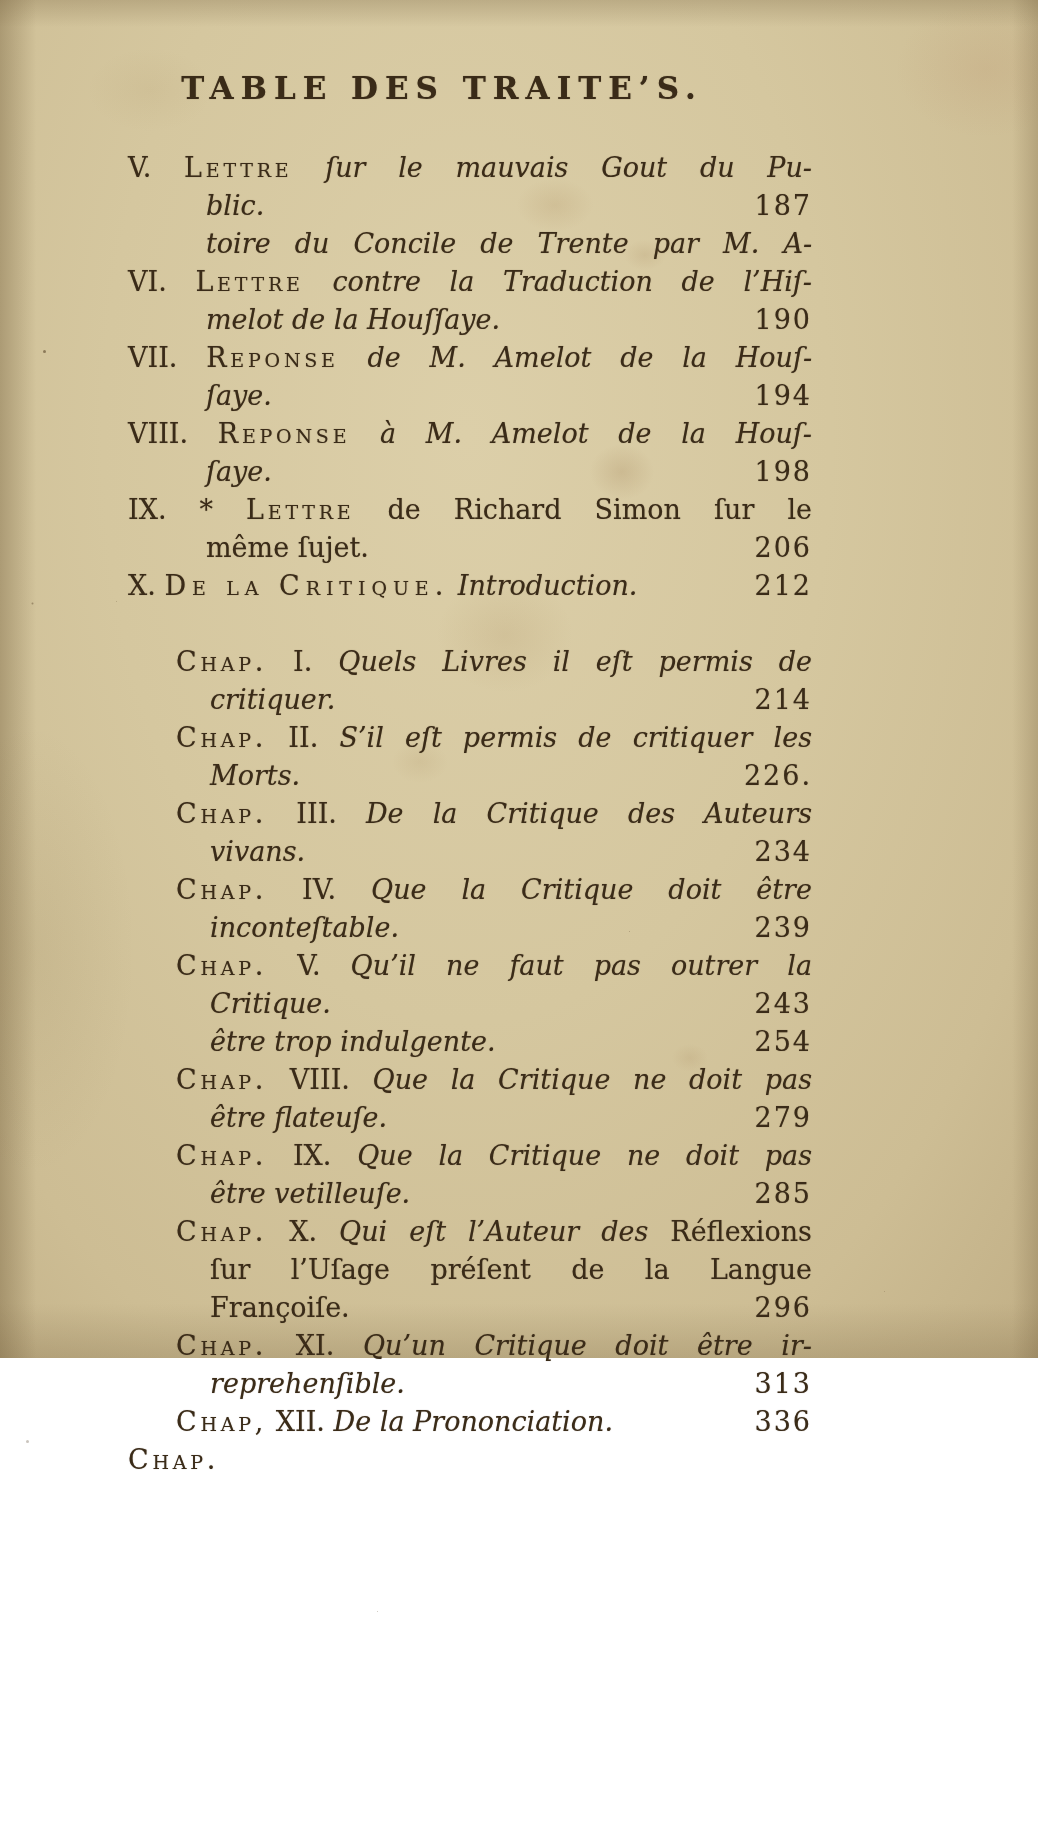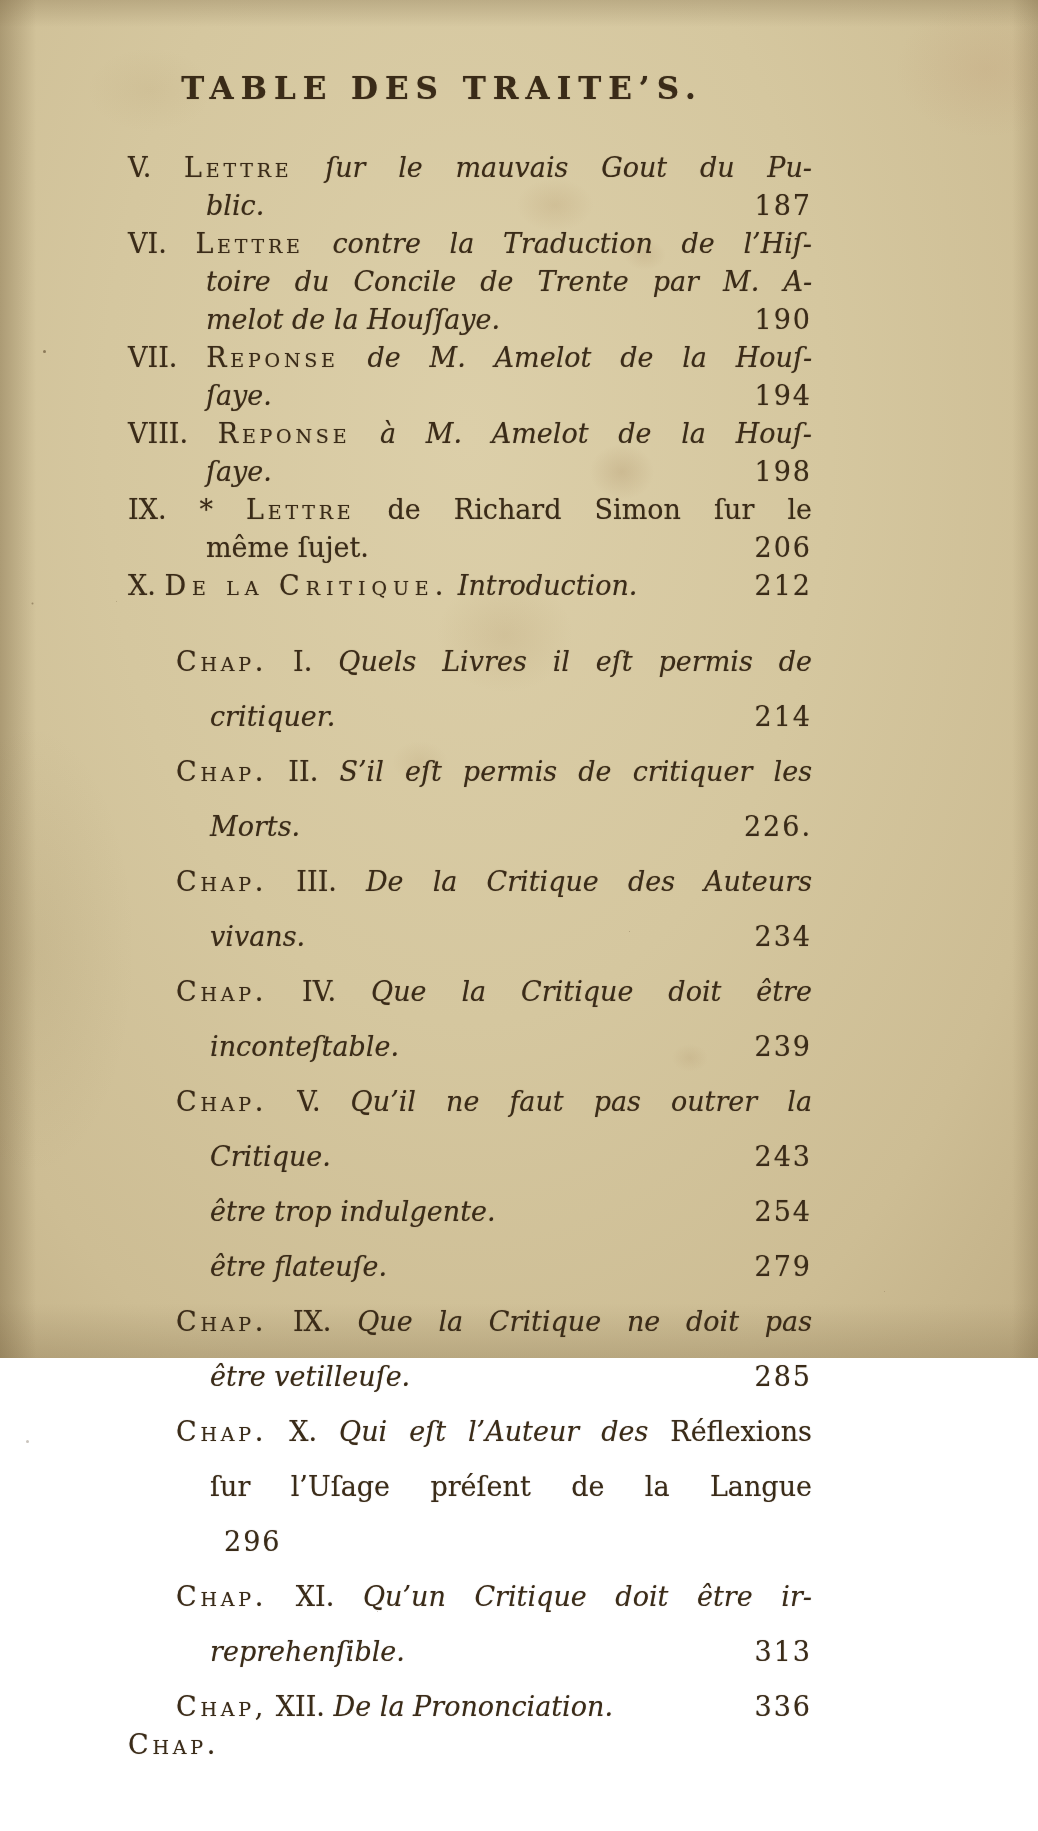--- a/index.html
+++ b/index.html
@@ -54,21 +54,21 @@
   .toc { margin-top: 43px; font-size: 27px; line-height: 38px; }
   .toc .line {
     display: flex; justify-content: space-between; align-items: flex-start;
     white-space: nowrap;
     text-shadow: 0 0 1px rgba(59,43,24,0.45);
   }
   .toc .line-text { display: block; flex: 1 1 auto; min-width: 0; }
   .toc .line.full .line-text { text-align: justify; text-align-last: justify; }
   .sec-lettres .line.hang { padding-left: 78px; }
   .sec-chapitres { margin-top: 38px; }
-  .sec-chapitres .line { padding-left: 48px; margin-top: 17px; }
+  .sec-chapitres .line { padding-left: 48px; }
   .sec-chapitres .line.hang { padding-left: 82px; }
   .page-num { flex: 0 0 auto; padding-left: 14px; letter-spacing: 2px; }
   .sc  { font-variant: small-caps; letter-spacing: 0.14em; }
   .scw { font-variant: small-caps; letter-spacing: 0.22em; }
   .it  { font-style: italic; }
   .rm  { font-style: normal; }
   .catchword-row { display: flex; justify-content: flex-end; padding-right: 2px; }
 </style>
 </head>
 <body>
@@ -82,25 +82,25 @@
 
     <div class="toc">
       <div class="sec-lettres">
           <div class="line full">
             <span class="line-text"><span class="rm">V. </span><span class="sc">Lettre</span><span class="it"> ſur le mauvais Gout du Pu-</span></span>
           </div>
           <div class="line hang">
             <span class="line-text"><span class="it">blic.</span></span>
             <span class="page-num">187</span>
           </div>
-          <div class="line full">
-            <span class="line-text"><span class="rm">VI. </span><span class="sc">Lettre</span><span class="it"> contre la Traduction de l’Hiſ-</span></span>
-          </div>
           <div class="line hang full">
             <span class="line-text"><span class="it">toire du Concile de Trente par M. A-</span></span>
+          </div>
+          <div class="line full">
+            <span class="line-text"><span class="rm">VI. </span><span class="sc">Lettre</span><span class="it"> contre la Traduction de l’Hiſ-</span></span>
           </div>
           <div class="line hang">
             <span class="line-text"><span class="it">melot de la Houſſaye.</span></span>
             <span class="page-num">190</span>
           </div>
           <div class="line full">
             <span class="line-text"><span class="rm">VII. </span><span class="sc">Reponse</span><span class="it"> de M. Amelot de la Houſ-</span></span>
           </div>
           <div class="line hang">
             <span class="line-text"><span class="it">ſaye.</span></span>
@@ -158,38 +158,42 @@
             <span class="line-text"><span class="sc">Chap.</span><span class="rm"> V. </span><span class="it">Qu’il ne faut pas outrer la</span></span>
           </div>
           <div class="line hang">
             <span class="line-text"><span class="it">Critique.</span></span>
             <span class="page-num">243</span>
           </div>
           <div class="line hang">
             <span class="line-text"><span class="it">être trop indulgente.</span></span>
             <span class="page-num">254</span>
           </div>
+          <div class="line full">
+            <span class="line-text"><span class="sc">Chap.</span><span class="rm"> VIII. </span><span class="it">Que la Critique ne doit pas</span></span>
+          </div>
           <div class="line hang">
             <span class="line-text"><span class="it">être flateuſe.</span></span>
             <span class="page-num">279</span>
           </div>
           <div class="line full">
             <span class="line-text"><span class="sc">Chap.</span><span class="rm"> IX. </span><span class="it">Que la Critique ne doit pas</span></span>
           </div>
           <div class="line hang">
             <span class="line-text"><span class="it">être vetilleuſe.</span></span>
             <span class="page-num">285</span>
           </div>
           <div class="line full">
             <span class="line-text"><span class="sc">Chap.</span><span class="rm"> X. </span><span class="it">Qui eſt l’Auteur des </span><span class="rm">Réflexions</span></span>
           </div>
           <div class="line hang full">
             <span class="line-text"><span class="rm">ſur l’Uſage préſent de la Langue</span></span>
           </div>
           <div class="line hang">
+            <span class="line-text"><span class="rm">Françoiſe.</span></span>
             <span class="page-num">296</span>
           </div>
           <div class="line full">
             <span class="line-text"><span class="sc">Chap.</span><span class="rm"> XI. </span><span class="it">Qu’un Critique doit être ir-</span></span>
           </div>
           <div class="line hang">
             <span class="line-text"><span class="it">reprehenſible.</span></span>
             <span class="page-num">313</span>
           </div>
           <div class="line">

